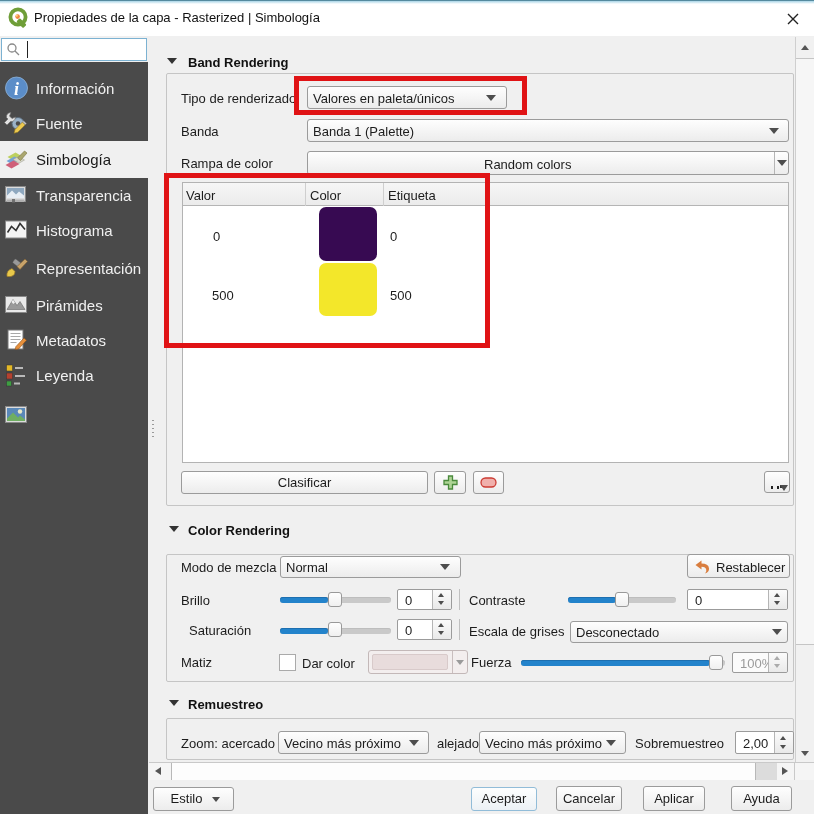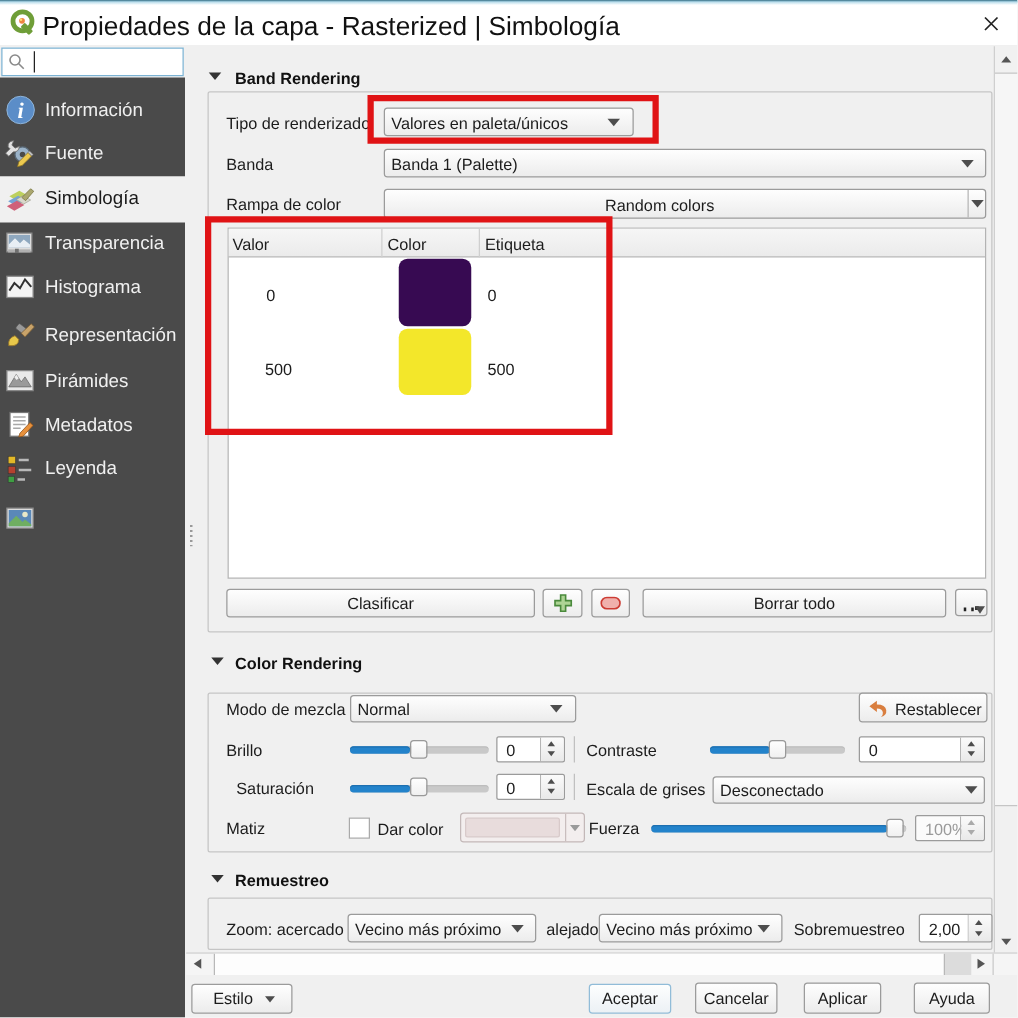--- a/index.html
+++ b/index.html
@@ -39,21 +39,21 @@
 
   <div class="abs" style="left:0;top:0;width:814px;height:36px;background:#ffffff;"></div>
   <div class="abs" style="left:0;top:0;width:814px;height:1.5px;background:#558a9f;"></div>
   <div class="abs" style="left:0;top:1px;width:814px;height:3px;background:linear-gradient(#a8d4e6,#ffffff);"></div>
   <svg class="abs" style="left:8px;top:7px;" width="22" height="22" viewBox="0 0 22 22">
     <circle cx="10" cy="10" r="7.6" fill="none" stroke="#6f9e38" stroke-width="3.8"></circle>
     <rect x="10.5" y="11.8" width="9.5" height="4.8" rx="1" transform="rotate(45 12 13)" fill="#6f9e38"></rect>
     <circle cx="9.6" cy="9.6" r="2.3" fill="#ee8540"></circle>
     <circle cx="8.8" cy="8.8" r="1" fill="#fddc74"></circle>
   </svg>
-  <div class="lbl" style="left:34px;top:11px;font-size:21px;color:#111;">Propiedades de la capa - Rasterized | Simbología</div>
+  <div class="lbl" style="left:34px;top:11px;font-size:13px;color:#111;">Propiedades de la capa - Rasterized | Simbología</div>
   <svg class="abs" style="left:786px;top:12px;" width="14" height="14" viewBox="0 0 14 14">
     <path d="M2 2 L12 12 M12 2 L2 12" stroke="#222" stroke-width="1.4"></path>
   </svg>
 
   <div class="abs" style="left:1px;top:38px;width:146px;height:23px;background:#fff;border:1px solid #7cb2d2;"></div>
   <svg class="abs" style="left:6px;top:42px;" width="15" height="15" viewBox="0 0 15 15">
     <circle cx="6" cy="6" r="4" fill="none" stroke="#8a8a8a" stroke-width="1.3"></circle>
     <path d="M9 9 L13 13" stroke="#8a8a8a" stroke-width="1.3"></path>
   </svg>
   <div class="abs" style="left:27px;top:41px;width:1px;height:17px;background:#222;"></div>
@@ -195,21 +195,20 @@
   <div class="btn" style="left:434px;top:471px;width:32px;height:23px;">
     <svg width="17" height="17" viewBox="0 0 17 17" style="margin-top:2px;">
         <path d="M6.5 2h4v4.5H15v4H10.5V15h-4V10.5H2v-4h4.5z" fill="#aed495" stroke="#4a8a3c" stroke-width="1.3"></path>
       </svg>
   </div>
   <div class="btn" style="left:473px;top:471px;width:31px;height:23px;">
     <svg width="17" height="12" viewBox="0 0 17 12" style="margin-top:5px;">
         <rect x="1" y="1" width="15" height="9" rx="4.5" fill="#f0b0ac" stroke="#cc3b33" stroke-width="1.3"></rect>
       </svg>
   </div>
-  <div class="btn" style="left:514px;top:471px;width:243px;height:23px;line-height:21px;">Borrar todo</div>
   <div class="btn" style="left:764px;top:471px;width:26px;height:22px;">
     <div class="abs" style="left:6px;top:14px;width:2px;height:2.5px;background:#222;"></div>
     <div class="abs" style="left:11.5px;top:14px;width:2px;height:2.5px;background:#222;"></div>
     <div class="abs" style="left:15px;top:12.5px;width:3px;height:3px;background:#333;"></div>
     <div class="tri-d" style="left:15px;top:12.5px;border-left-width:4.5px;border-right-width:4.5px;border-top-width:6px;"></div>
   </div>
 
   <div class="hdrtri" style="left:169px;top:526px;"></div>
   <div class="hdrtxt" style="left:188px;top:523px;">Color Rendering</div>
   <div class="grp" style="left:166px;top:554px;width:628px;height:128px;"></div>

